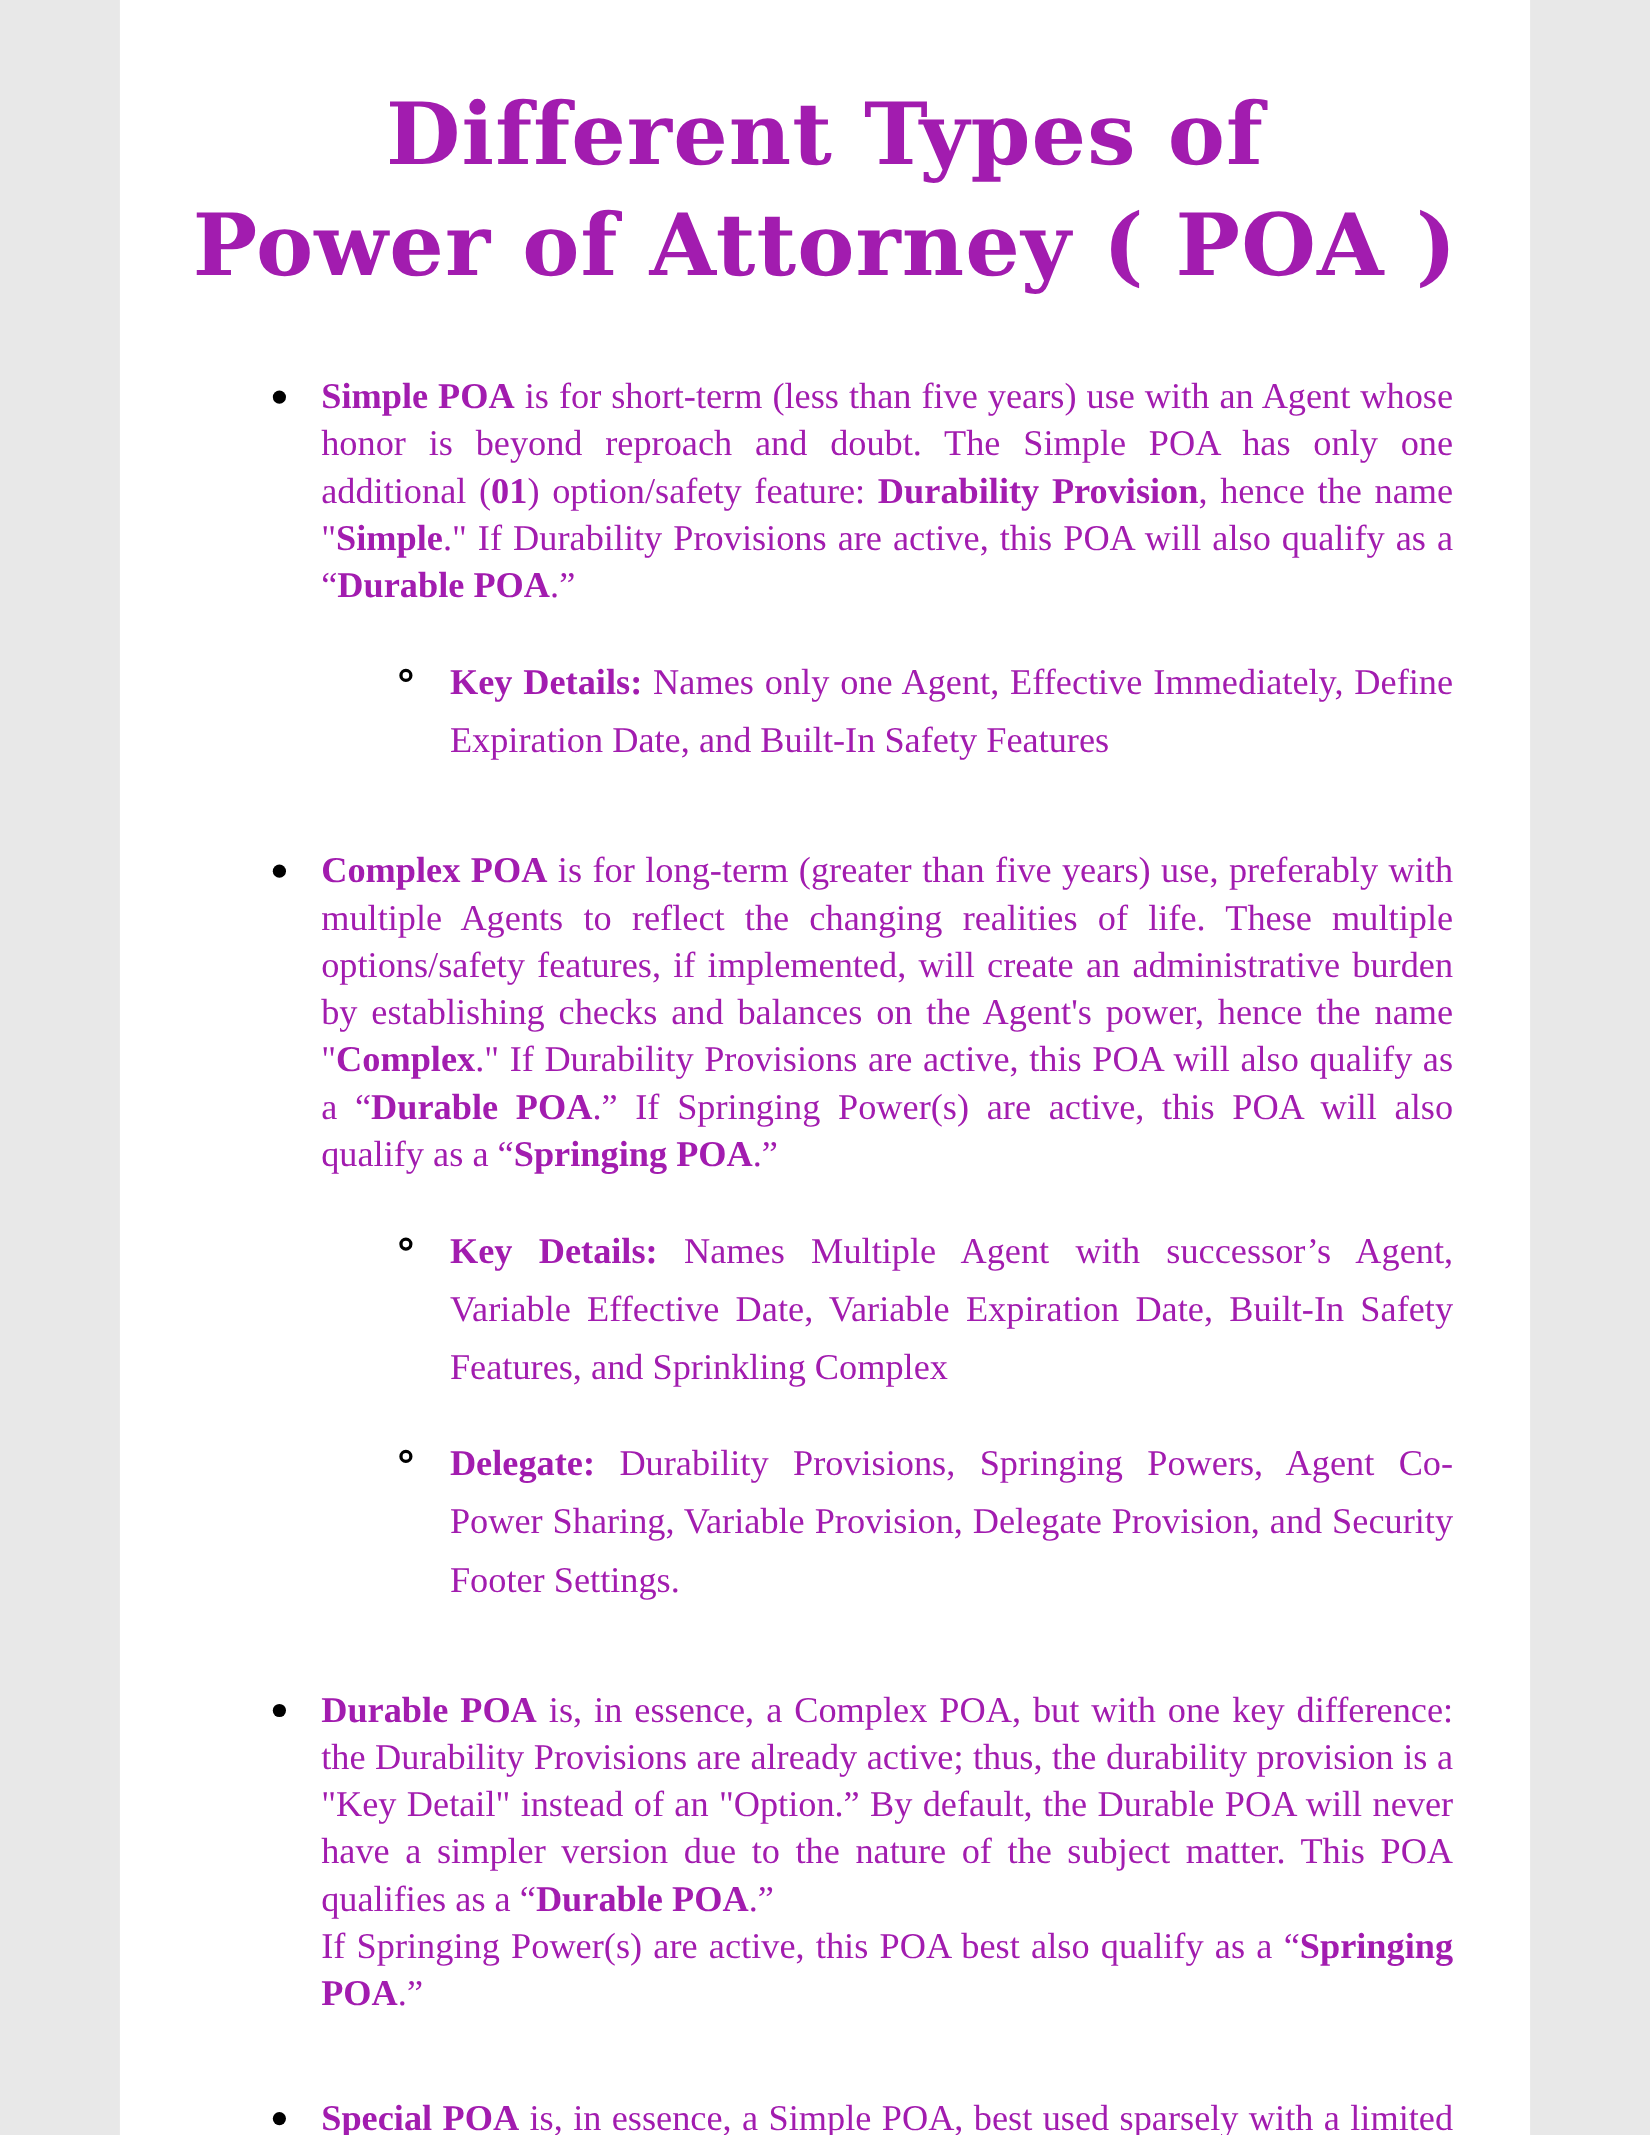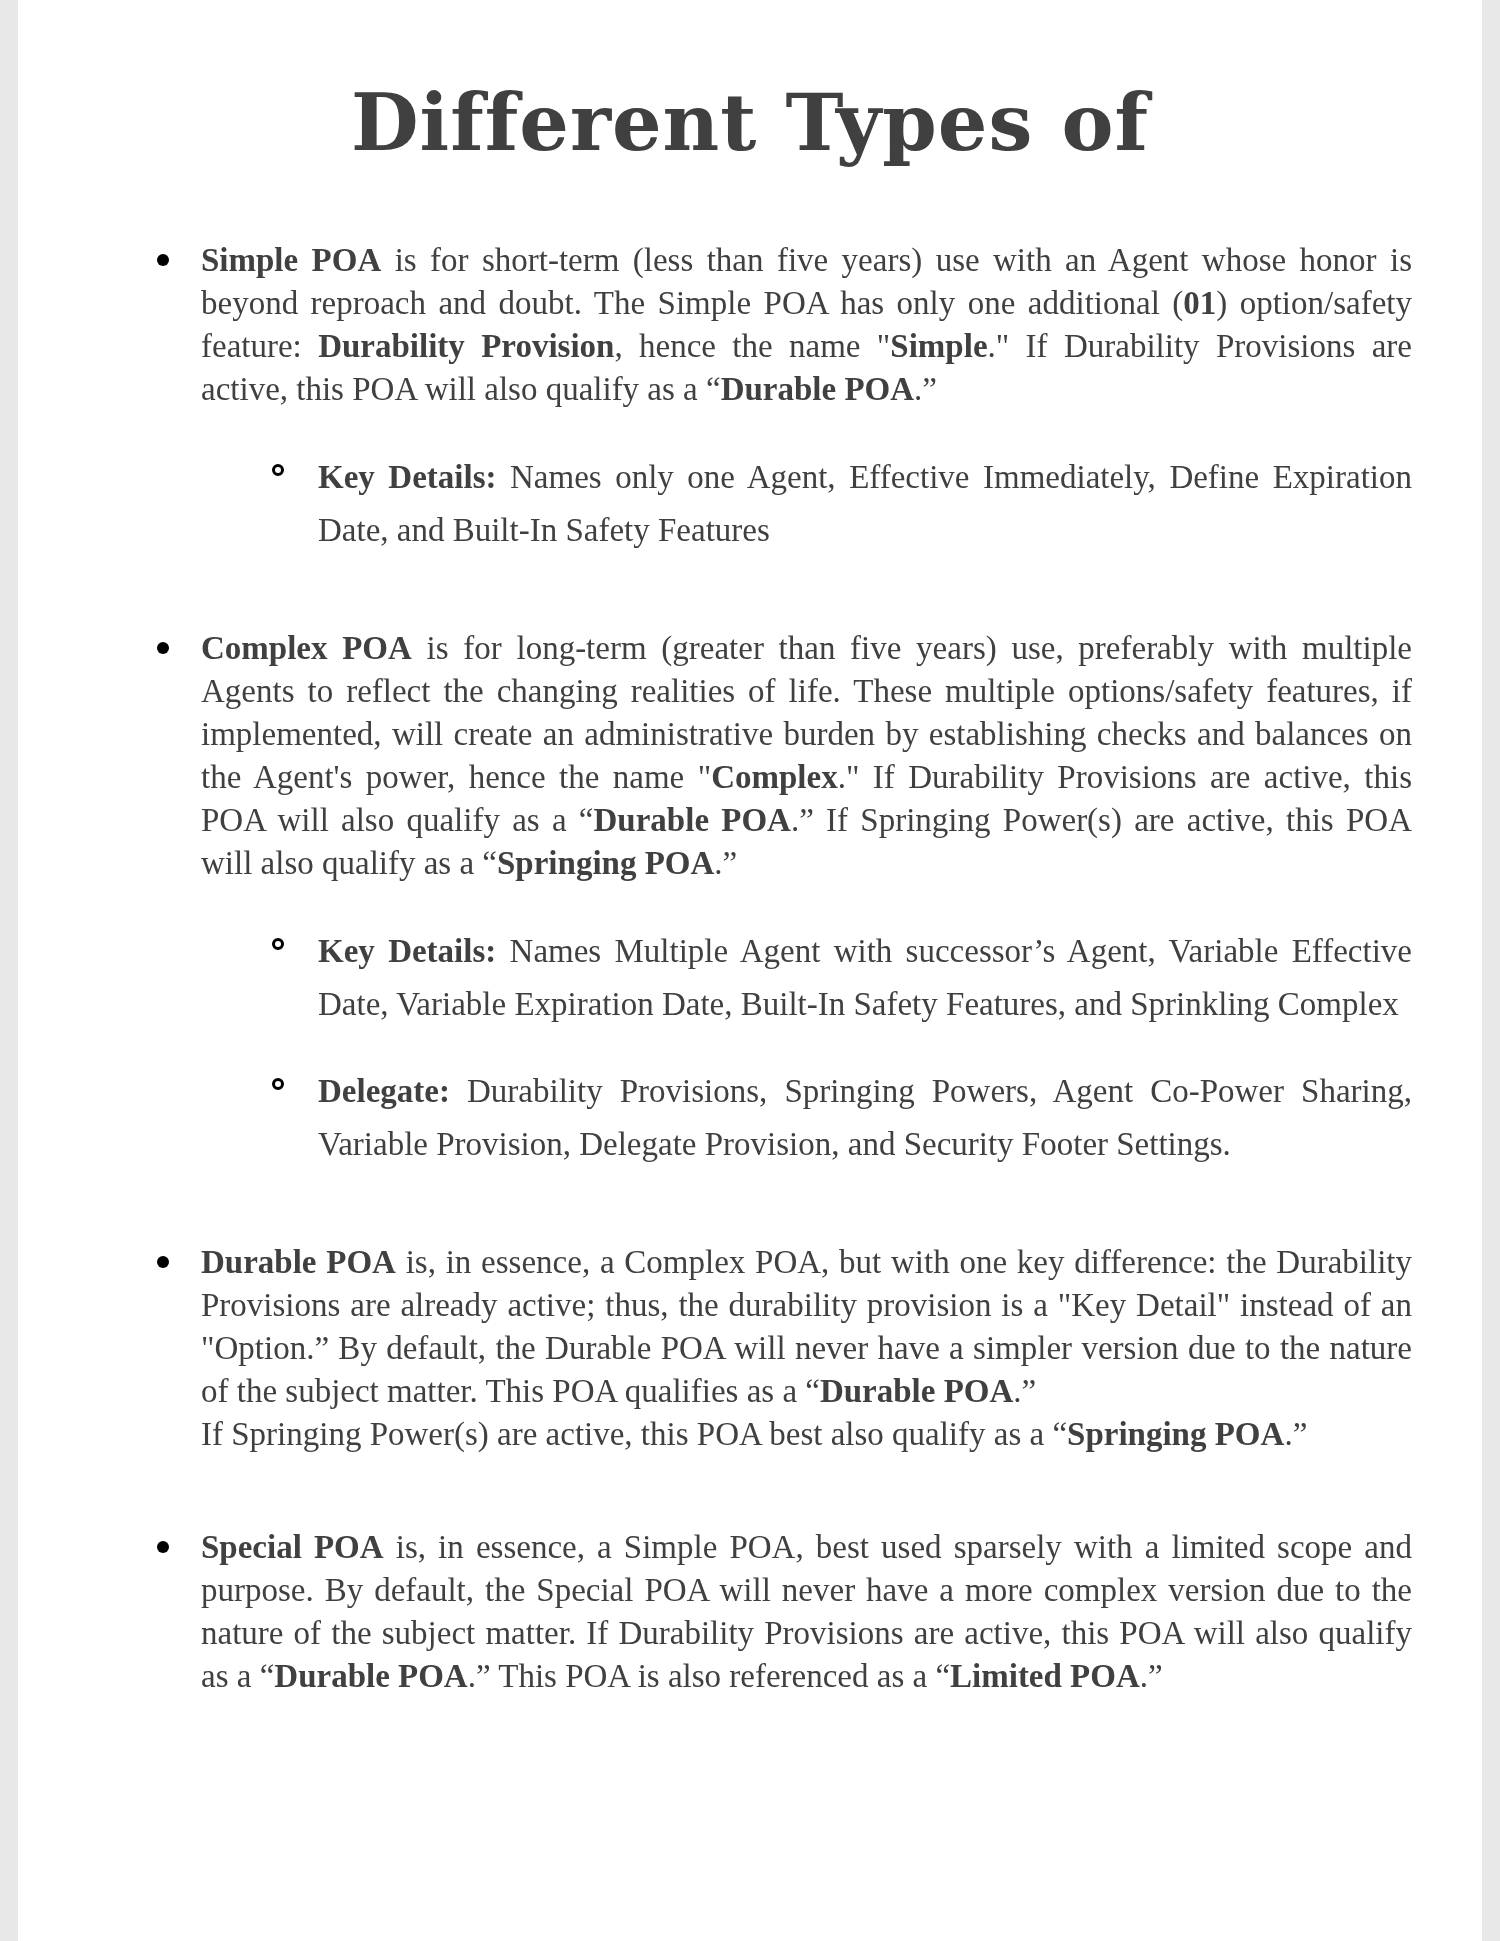--- a/index.html
+++ b/index.html
@@ -1,22 +1,22 @@
 <!DOCTYPE html>
 <html><head>
 <meta charset="utf-8">
 <style>
   html, body { margin: 0; padding: 0; background: #e8e8e8; }
   .page {
     position: relative;
-    width: 1464px;
+    width: 1282px;
     height: 1941px;
     margin: 0 auto;
     background: #ffffff;
-    color: #404040;
+    color: #a21caf;
     font-family: "Liberation Serif", serif;
     overflow: hidden;
     box-sizing: border-box;
   }
   .title {
     margin: 72px 40px 0 40px;
     text-align: center;
     font-family: "DejaVu Serif", serif;
     font-weight: 700;
     font-size: 78px;
@@ -70,20 +70,21 @@
   }
   b { font-weight: bold; }
 </style>
 </head>
 <body>
 
 <div class="page">
 
   <h1 class="title">
     <span class="title-line">Different Types of</span>
+    <span class="title-line">Power of Attorney ( POA )</span>
   </h1>
 
   <div class="content">
     <ul class="l1">
 
       <li class="item">
         <p class="para"><b>Simple POA</b><span> is for short-term (less than five years) use with an Agent whose honor is beyond reproach and doubt. The Simple POA has only one additional (</span><b>01</b><span>) option/safety feature: </span><b>Durability Provision</b><span>, hence the name "</span><b>Simple</b><span>."  If Durability Provisions are active, this POA will also qualify as a “</span><b>Durable POA</b><span>.”</span></p>
         <ul class="l2">
           <li class="subitem"><b>Key Details:</b><span> Names only one Agent, Effective Immediately, Define Expiration Date, and Built-In Safety Features</span></li>
         </ul>

